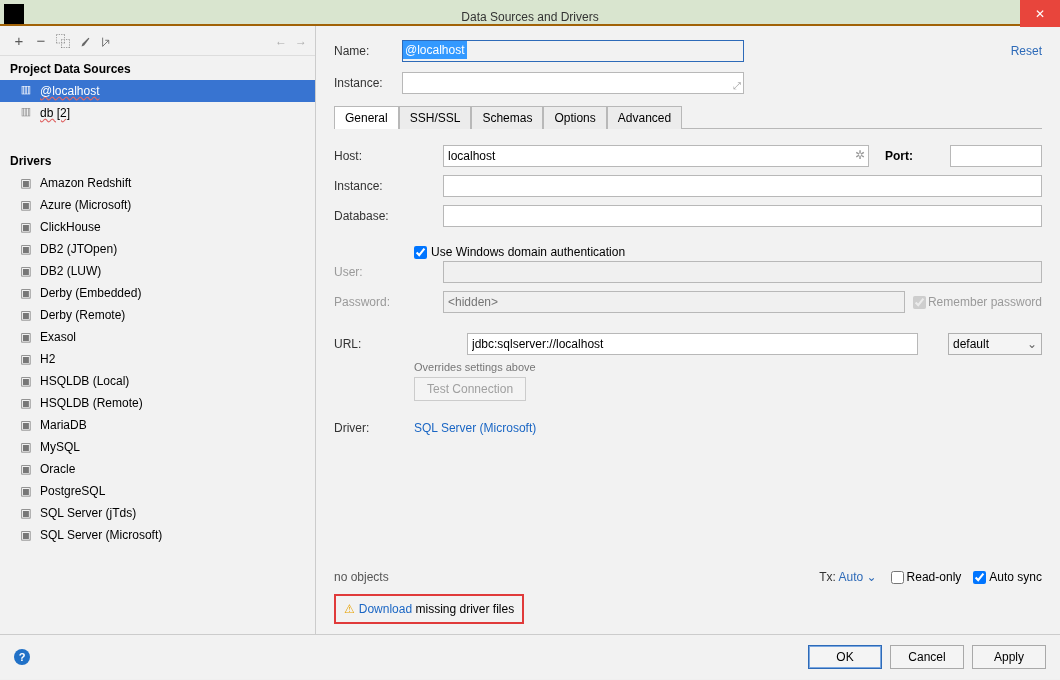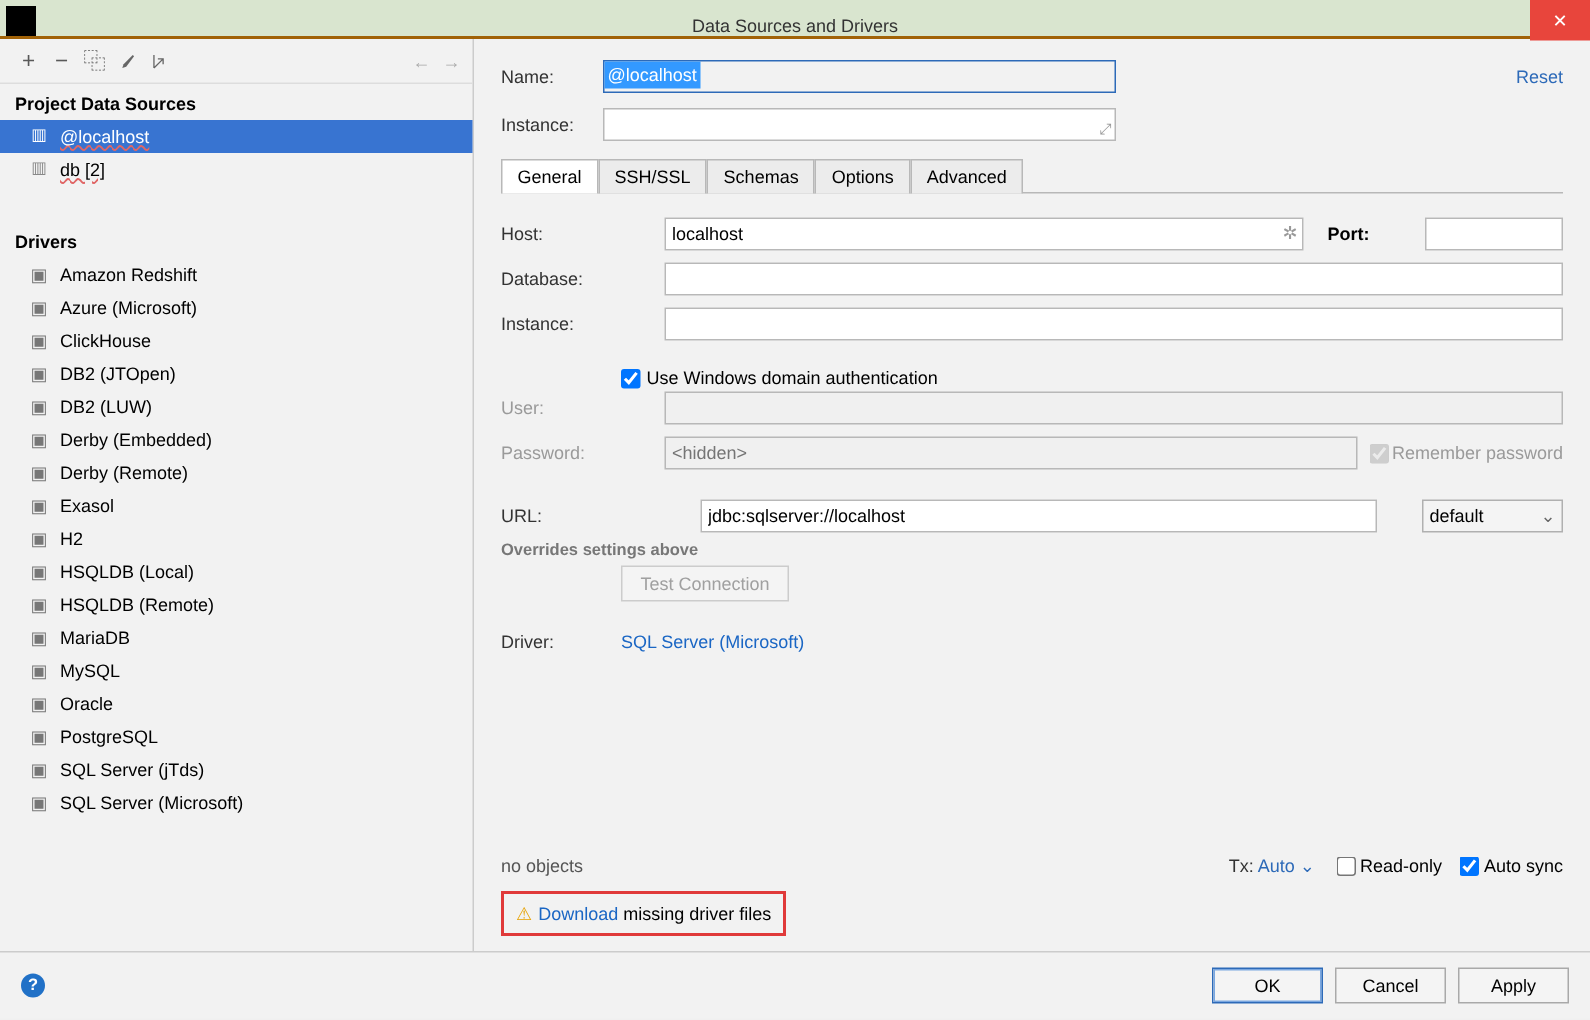--- a/index.html
+++ b/index.html
@@ -48,21 +48,21 @@
 .port-lbl { width:36px;font-weight:bold; }
 .port-input { width:92px; }
 .std-input { flex:1; }
 .checkbox-row { margin-left:80px; display:flex; align-items:flex-end; gap:4px; height:26px; }
 .placeholder-txt { color:#aaa; font-style:normal; }
 .remember { display:flex; align-items:center; gap:2px; margin-left:8px; color:#9a9a9a; font-size:11px; }
 
 .url-row { margin-top:16px;gap:24px; }
 .url-input { flex:1; }
 .url-select { width:94px; height:22px; margin-left:6px; border:1px solid #b0b0b0; background:#f4f4f4; text-align:left; padding:0 4px; }
-.url-note { color:#777; font-size:11px; margin-bottom:4px;font-weight:bold; }
+.url-note { margin-left:80px; color:#777; font-size:11px; margin-bottom:4px; }
 .test-btn { margin-left:80px; height:24px; padding:2px 12px; border:1px solid #ccc; background:#f4f4f4; color:#a0a0a0; }
 
 .driver-link { color:#1a66c4; cursor:pointer; }
 
 .status-row { margin-top:auto; display:flex; align-items:flex-end; padding:4px 0 6px; }
 .no-objects { color:#555; }
 .tx { margin-left:auto; color:#333; margin-right:14px; }
 .tx .v { color:#2d6ab8; }
 .status-check { display:flex; align-items:center; gap:3px; margin-right:12px; }
 
@@ -227,26 +227,26 @@
         <span class="flabel">Host:</span>
         <div class="host-wrapper">
           <input class="text" value="localhost" style="">
           <span class="spinner">✲</span>
         </div>
         <span class="port-lbl">Port:</span>
         <input class="text port-input" value="" style="">
       </div>
 
       <div class="form-row">
+        <span class="flabel">Instance:</span>
+        <input class="text std-input" value="" style="">
+      </div>
+
+      <div class="form-row">
         <span class="flabel">Database:</span>
-        <input class="text std-input" value="" style="">
-      </div>
-
-      <div class="form-row">
-        <span class="flabel">Instance:</span>
         <input class="text std-input" value="" style="">
       </div>
 
       <div class="checkbox-row">
         <input type="checkbox" checked="" style="">
         <span><span>Use Windows domain authentication</span></span>
       </div>
 
       <div class="form-row">
         <span class="flabel disabled">User:</span>

